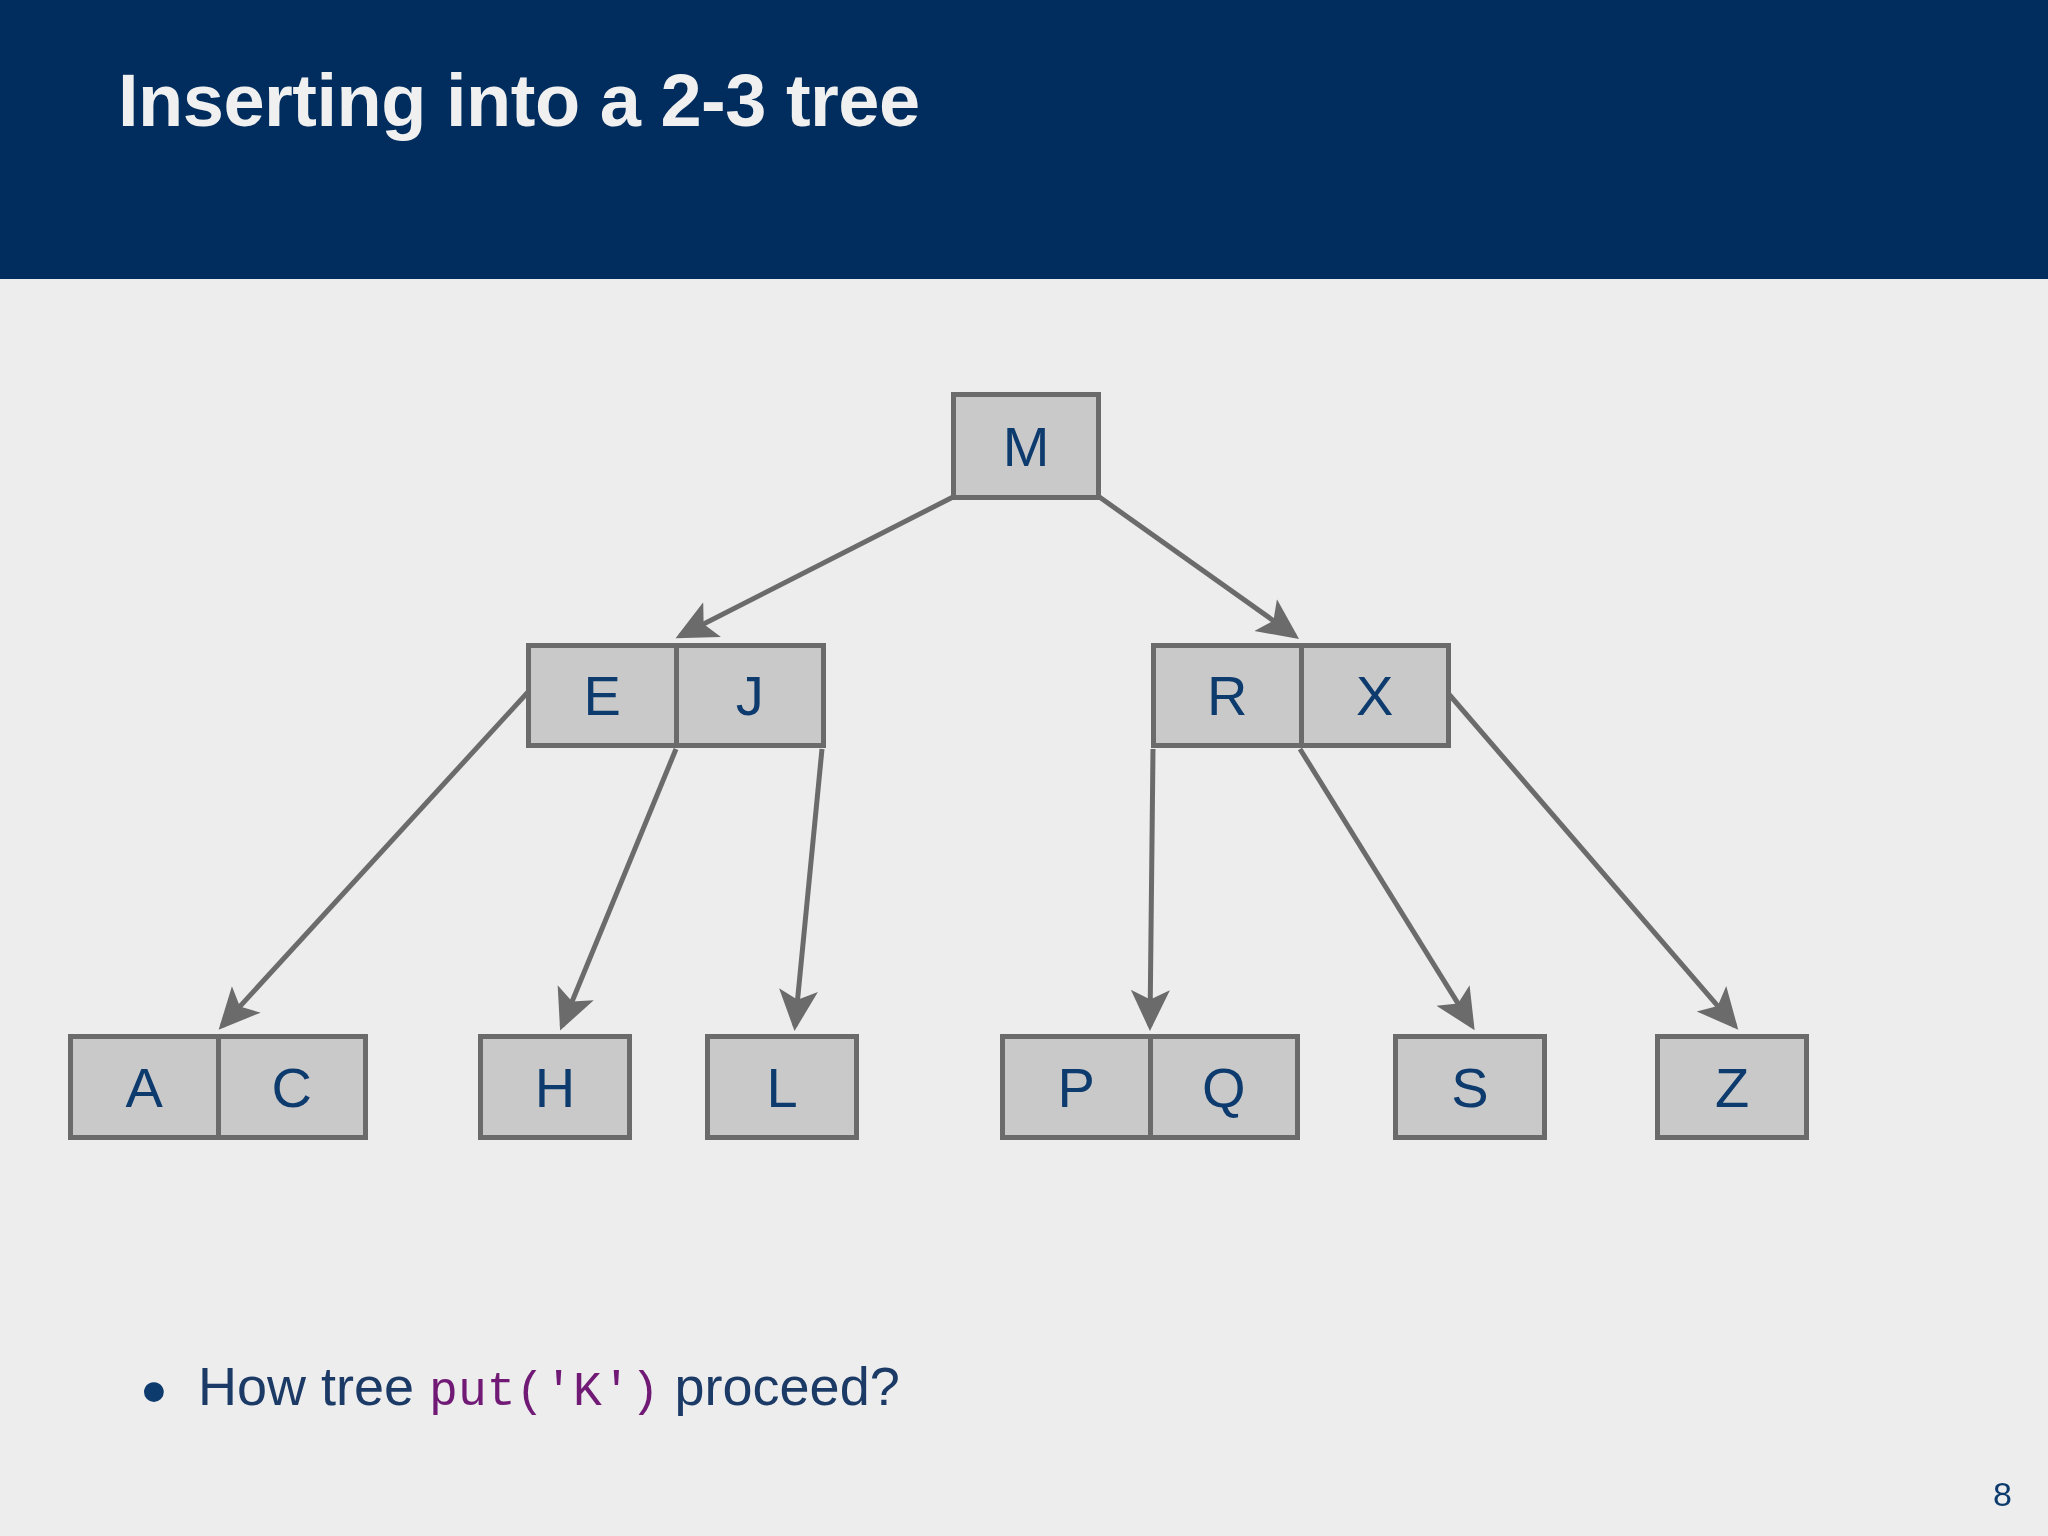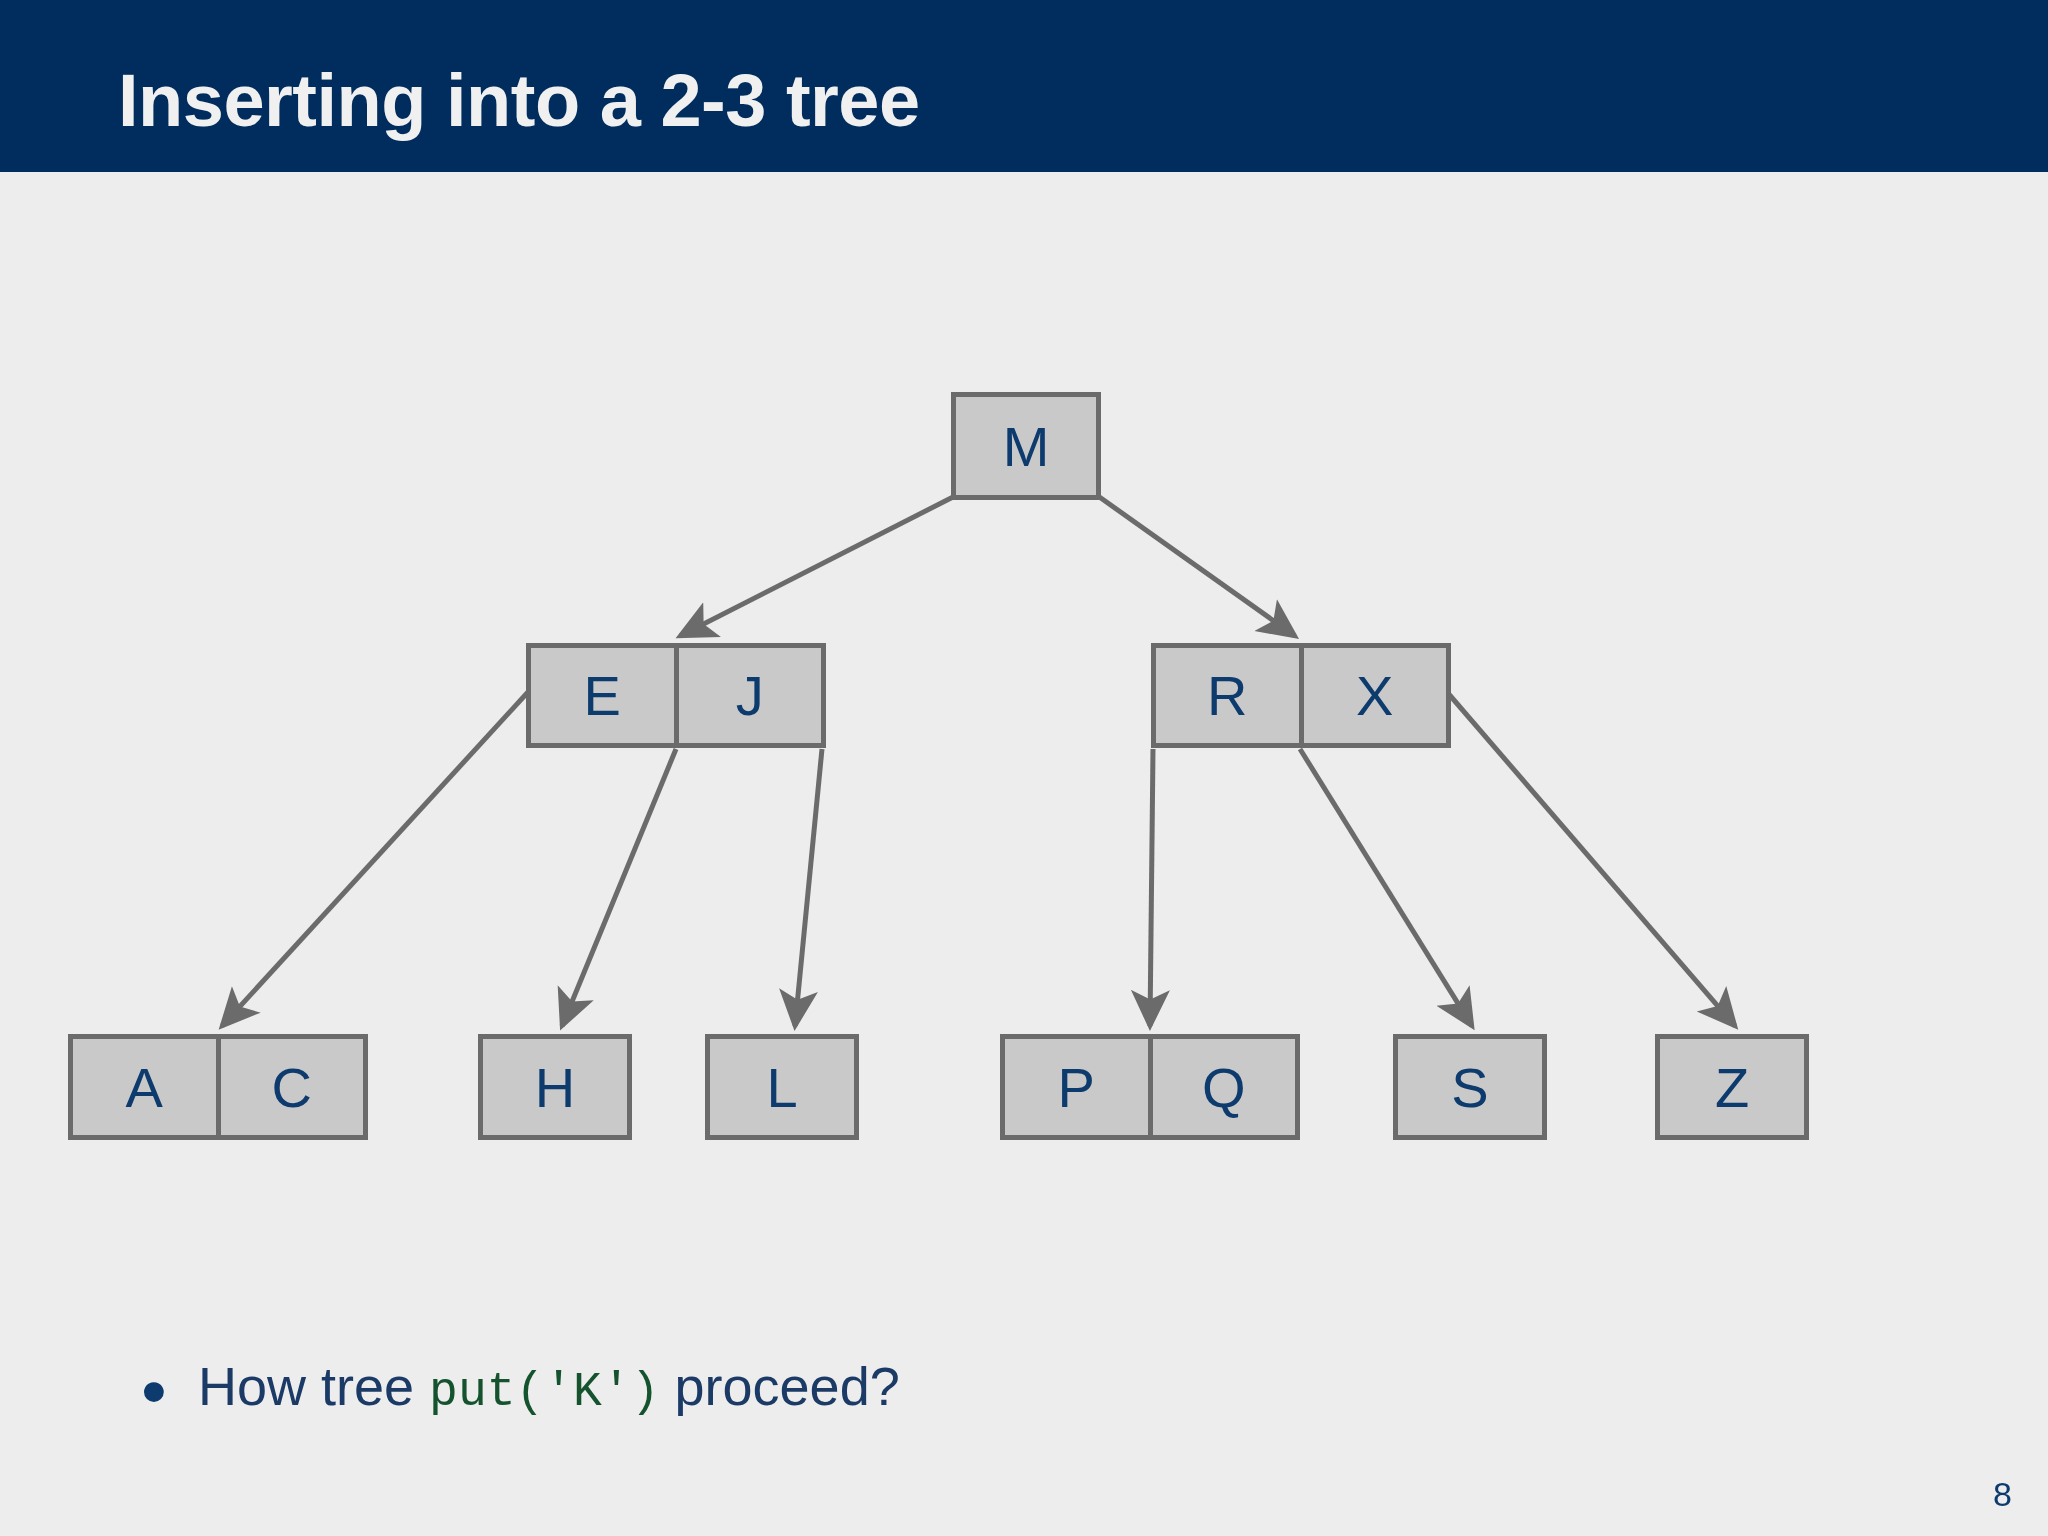--- a/index.html
+++ b/index.html
@@ -15,21 +15,21 @@
     overflow: hidden;
     position: relative;
   }
 
   
   #slide-header {
     position: absolute;
     left: 0;
     top: 0;
     width: 2048px;
-    height: 172px;
+    height: 279px;
     background: #002d5d;
     box-sizing: border-box;
   }
   #slide-title {
     position: absolute;
     left: 118px;
     top: 58px;
     font-size: 74px;
     font-weight: bold;
     color: #f0f0f0;
@@ -96,21 +96,21 @@
     line-height: 1;
   }
   .bullet-text {
     font-size: 54px;
     color: #1b3a66;
     line-height: 1.15;
     white-space: nowrap;
   }
   .code-inline {
     font-family: "Liberation Mono", monospace;
-    color: #14532d;
+    color: #701a75;
     font-size: 48px;
   }
 
   
   #page-number {
     position: absolute;
     right: 36px;
     bottom: 22px;
     font-size: 34px;
     color: #0d3b6e;

